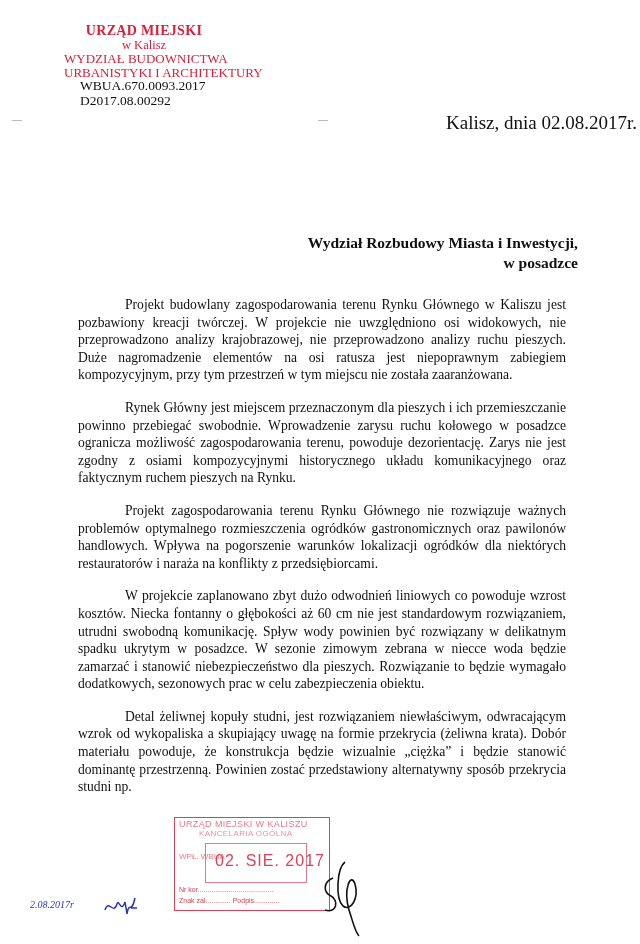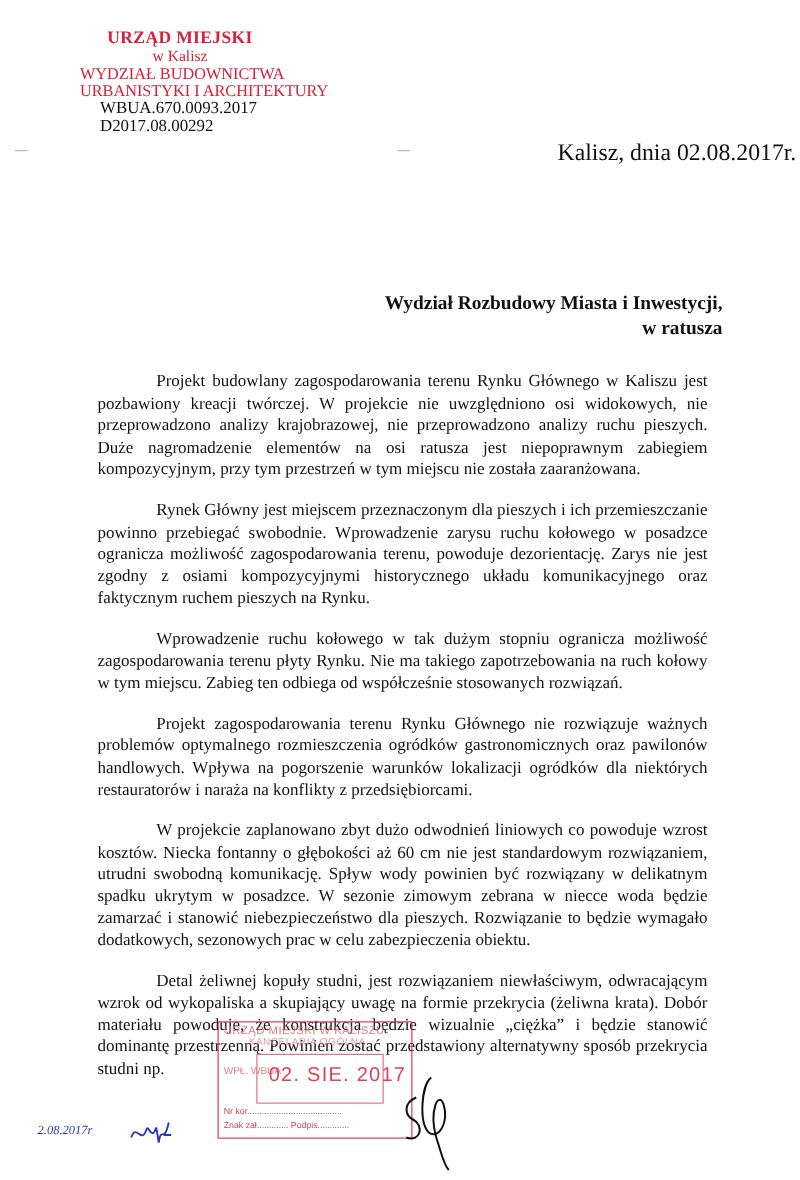--- a/index.html
+++ b/index.html
@@ -48,27 +48,26 @@
   <div>D2017.08.00292</div>
 </div>
 
 <div class="tick" style="left:12px"></div>
 <div class="tick" style="left:318px"></div>
 
 <div class="date">Kalisz, dnia 02.08.2017r.</div>
 
 <div class="addr">
   <div>Wydział Rozbudowy Miasta i Inwestycji,</div>
-  <div>w ratusza</div>
+  <div>w posadzce</div>
 </div>
 
 <div class="body">
   <p>Projekt budowlany zagospodarowania terenu Rynku Głównego w Kaliszu jest pozbawiony kreacji twórczej. W projekcie nie uwzględniono osi widokowych, nie przeprowadzono analizy krajobrazowej, nie przeprowadzono analizy ruchu pieszych. Duże nagromadzenie elementów na osi ratusza jest niepoprawnym zabiegiem kompozycyjnym, przy tym przestrzeń w tym miejscu nie została zaaranżowana.</p>
   <p>Rynek Główny jest miejscem przeznaczonym dla pieszych i ich przemieszczanie powinno przebiegać swobodnie. Wprowadzenie zarysu ruchu kołowego w posadzce ogranicza możliwość zagospodarowania terenu, powoduje dezorientację. Zarys nie jest zgodny z osiami kompozycyjnymi historycznego układu komunikacyjnego oraz faktycznym ruchem pieszych na Rynku.</p>
-  <p>Wprowadzenie ruchu kołowego w tak dużym stopniu ogranicza możliwość zagospodarowania terenu płyty Rynku. Nie ma takiego zapotrzebowania na ruch kołowy w tym miejscu. Zabieg ten odbiega od współcześnie stosowanych rozwiązań.</p>
   <p>Projekt zagospodarowania terenu Rynku Głównego nie rozwiązuje ważnych problemów optymalnego rozmieszczenia ogródków gastronomicznych oraz pawilonów handlowych. Wpływa na pogorszenie warunków lokalizacji ogródków dla niektórych restauratorów i naraża na konflikty z przedsiębiorcami.</p>
   <p>W projekcie zaplanowano zbyt dużo odwodnień liniowych co powoduje wzrost kosztów. Niecka fontanny o głębokości aż 60 cm nie jest standardowym rozwiązaniem, utrudni swobodną komunikację. Spływ wody powinien być rozwiązany w delikatnym spadku ukrytym w posadzce. W sezonie zimowym zebrana w niecce woda będzie zamarzać i stanowić niebezpieczeństwo dla pieszych. Rozwiązanie to będzie wymagało dodatkowych, sezonowych prac w celu zabezpieczenia obiektu.</p>
   <p>Detal żeliwnej kopuły studni, jest rozwiązaniem niewłaściwym, odwracającym wzrok od wykopaliska a skupiający uwagę na formie przekrycia (żeliwna krata). Dobór materiału powoduje, że konstrukcja będzie wizualnie „ciężka” i będzie stanowić dominantę przestrzenną. Powinien zostać przedstawiony alternatywny sposób przekrycia studni np.</p>
 </div>
 
 <div class="stamp">
   <div class="t1">URZĄD MIEJSKI W KALISZU</div>
   <div class="t2">KANCELARIA OGÓLNA</div>
   <div class="wpl">WPŁ. WBUA</div>
   <div class="box"></div>

